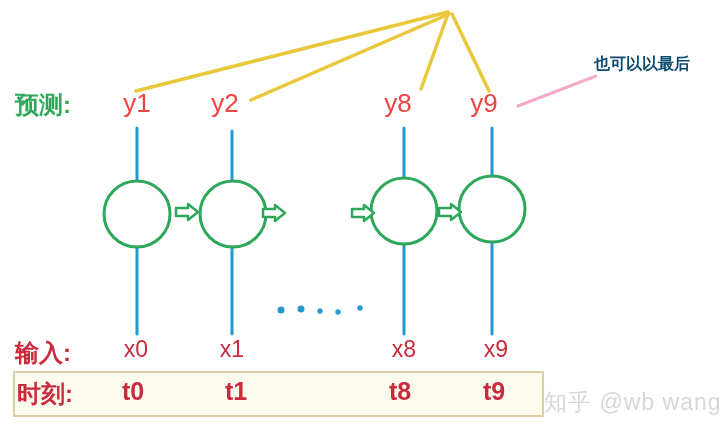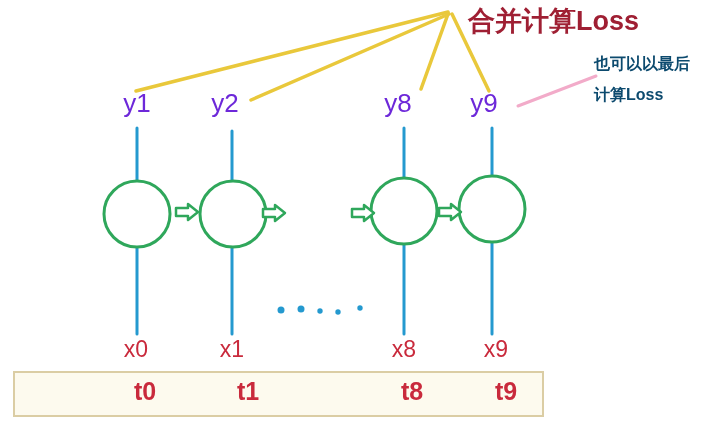--- a/index.html
+++ b/index.html
@@ -17,33 +17,33 @@
     left:468px;top:3px;
     font-size:27px;font-weight:bold;color:#9f1f33;
   }
   .side-note{
     left:594px;top:48px;
     font-size:16px;font-weight:bold;color:#0c4a6e;
     line-height:31px;
   }
   .green-label{color:#2fa75b;font-weight:bold;font-size:24px;}
   .pred-label{left:15px;top:89px;}
-  .y-label{font-size:26px;color:#6d28d9;top:88px;font-weight:normal;}
+  .y-label{font-size:26px;color:#ef4444;top:88px;font-weight:normal;}
   .red{color:#c92a3c;}
   .input-label{left:15px;top:337px;font-size:24px;font-weight:bold;}
   .x-label{font-size:23px;top:336px;font-weight:normal;}
   .time-box{
     position:absolute;left:13px;top:371px;
     width:531px;height:46px;
     background:#fdfaee;
     border:2px solid #dbcda4;
     box-sizing:border-box;
   }
   .time-label{left:17px;top:378px;font-size:24px;font-weight:bold;}
-  .t-label{font-size:25px;top:377px;font-weight:bold;margin-left:12px;}
+  .t-label{font-size:25px;top:377px;font-weight:bold;}
   .watermark{
     left:544px;top:387px;
     font-size:23px;color:#d7d7d4;letter-spacing:1px;
   }
 </style>
 </head>
 <body>
 
 <div class="canvas">
 
@@ -85,37 +85,39 @@
 
     <g fill="#2499cf">
       <circle cx="281" cy="310" r="3.5"></circle>
       <circle cx="301" cy="309" r="3.5"></circle>
       <circle cx="320" cy="311" r="2.7"></circle>
       <circle cx="338" cy="312" r="2.7"></circle>
       <circle cx="360" cy="308" r="2.7"></circle>
     </g>
   </svg>
 
-  <div class="abs title">合并计算Loss</div>
 
   <div class="abs side-note">
     <div>也可以以最后</div>
-    <div>计算Loss</div>
   </div>
 
+  <div class="abs green-label pred-label">预测:</div>
   <div class="abs center y-label" style="left:137px">y1</div>
   <div class="abs center y-label" style="left:225px">y2</div>
   <div class="abs center y-label" style="left:398px">y8</div>
   <div class="abs center y-label" style="left:484px">y9</div>
 
+  <div class="abs red input-label">输入:</div>
   <div class="abs center red x-label" style="left:136px">x0</div>
   <div class="abs center red x-label" style="left:232px">x1</div>
   <div class="abs center red x-label" style="left:404px">x8</div>
   <div class="abs center red x-label" style="left:496px">x9</div>
 
   <div class="time-box"></div>
+  <div class="abs red time-label">时刻:</div>
   <div class="abs center red t-label" style="left:133px">t0</div>
   <div class="abs center red t-label" style="left:236px">t1</div>
   <div class="abs center red t-label" style="left:400px">t8</div>
   <div class="abs center red t-label" style="left:494px">t9</div>
 
+  <div class="abs watermark">知乎 @wb wang</div>
 
 </div>
 
 </body></html>

